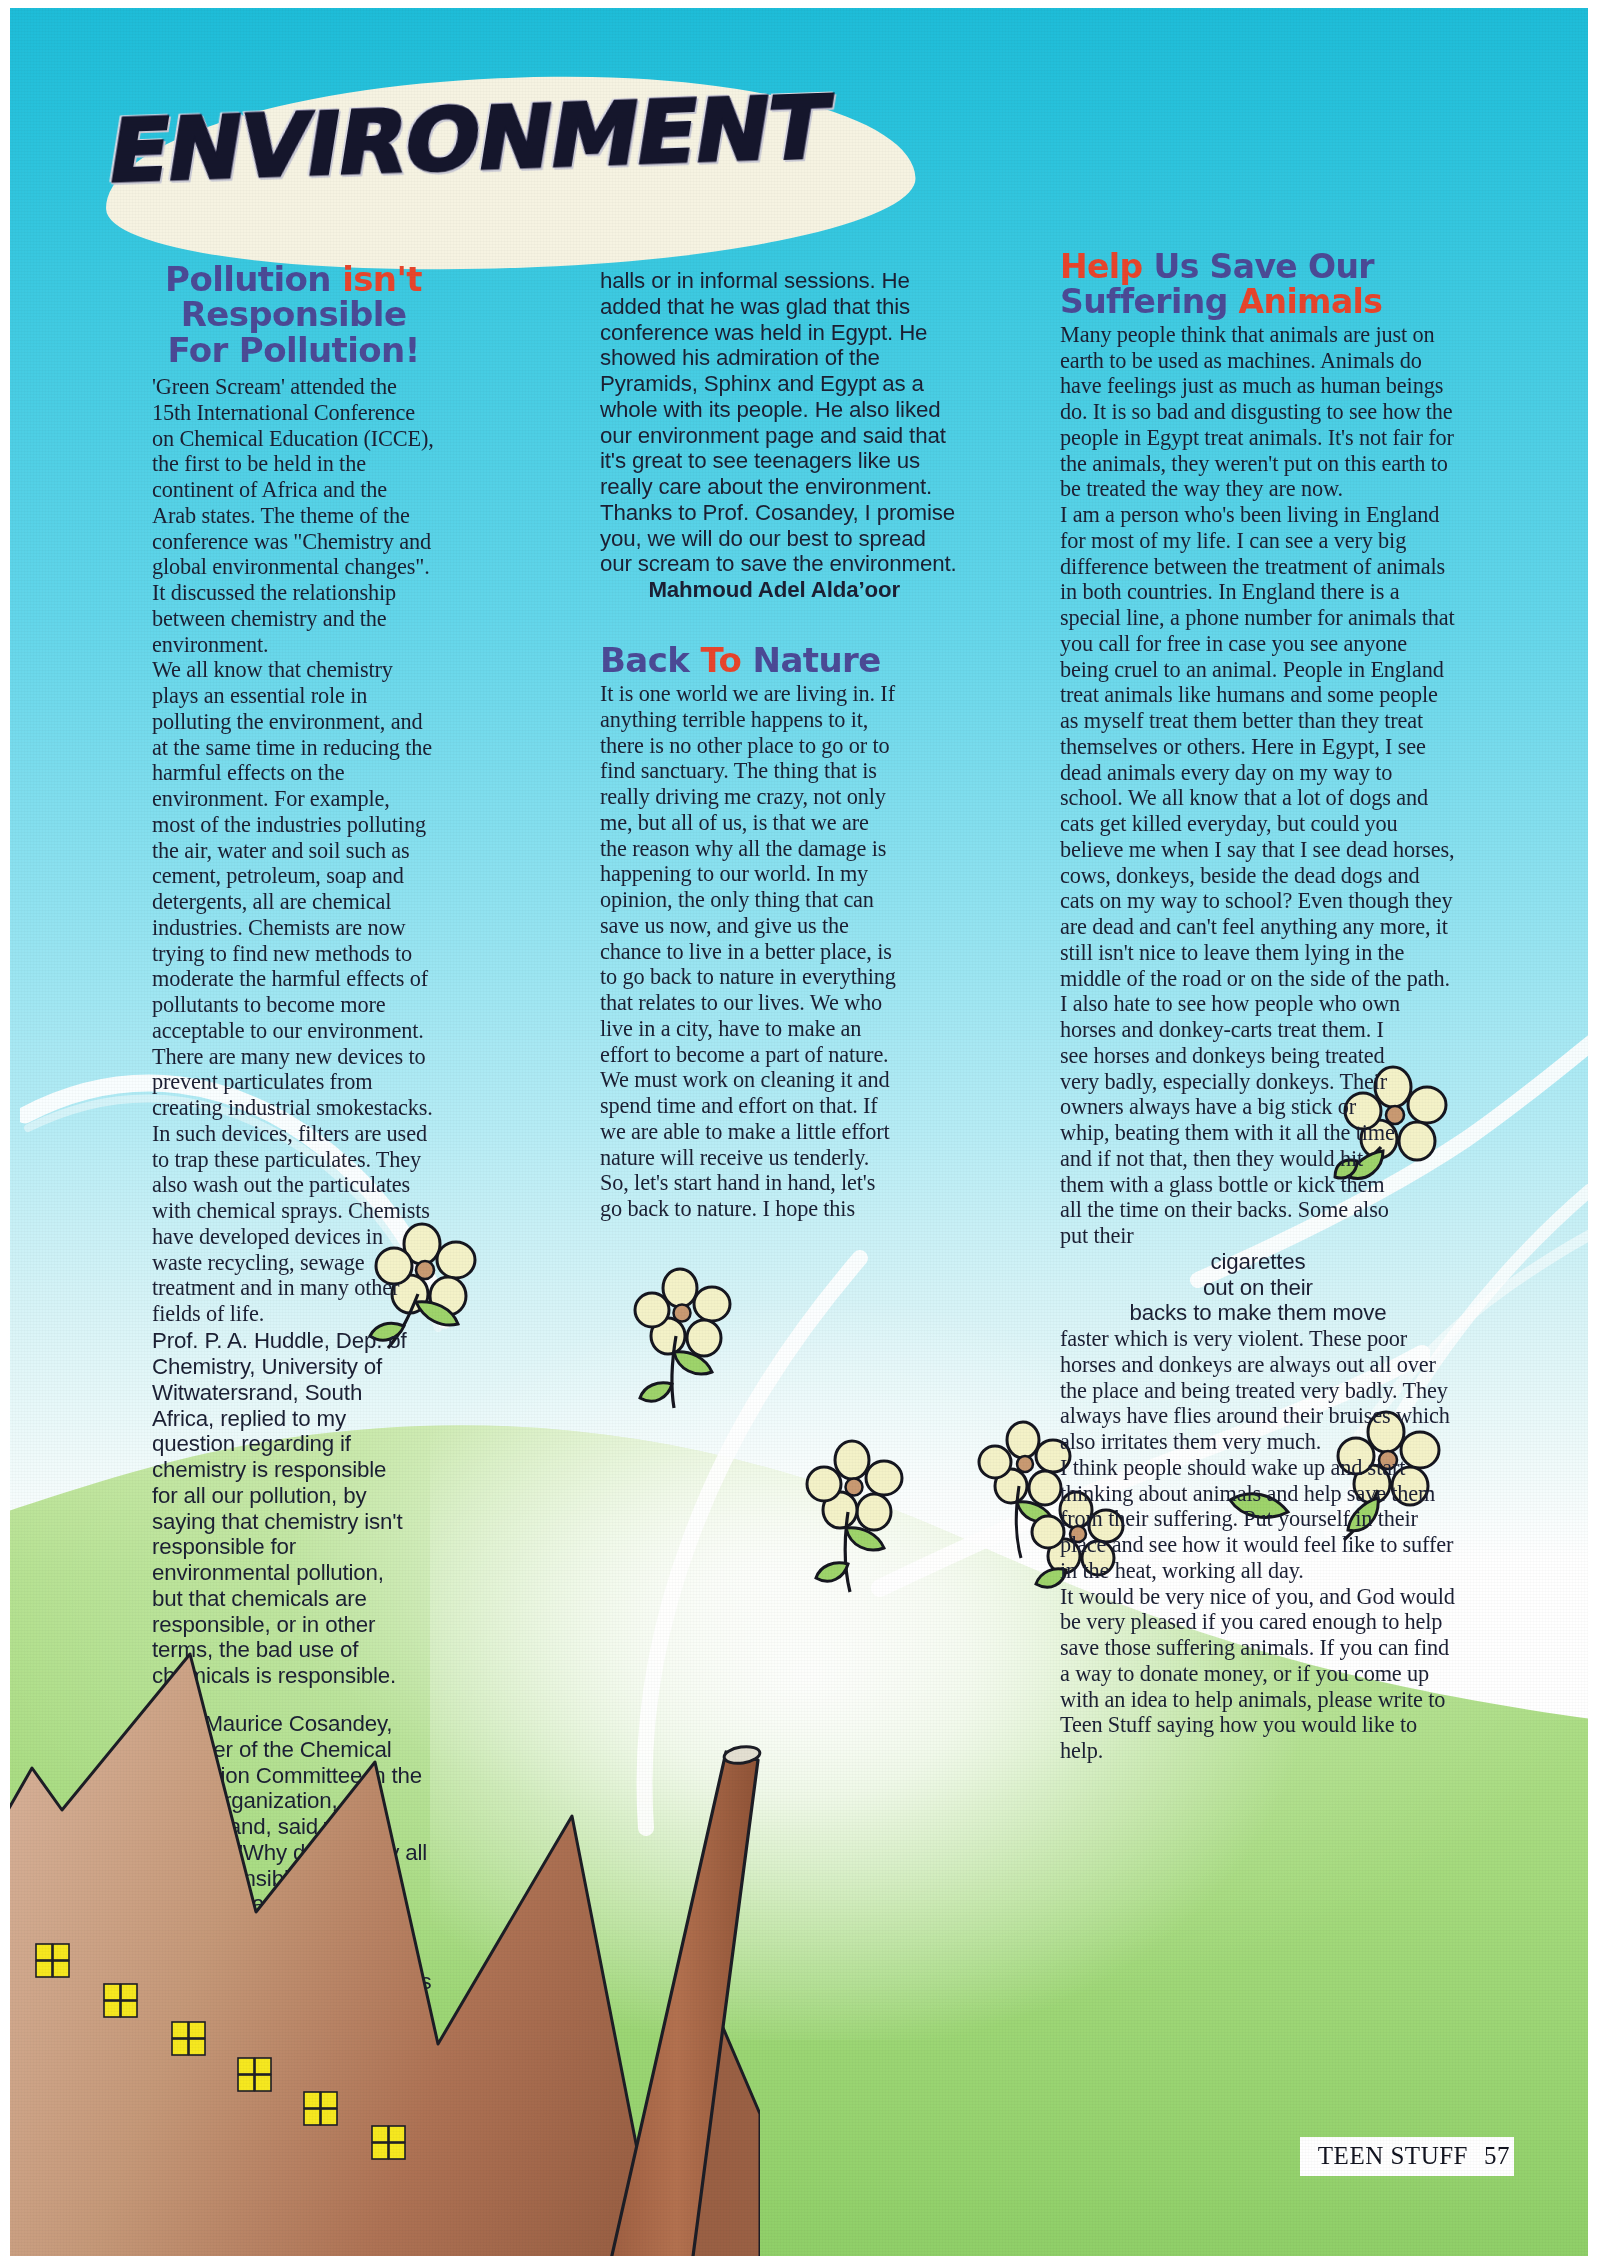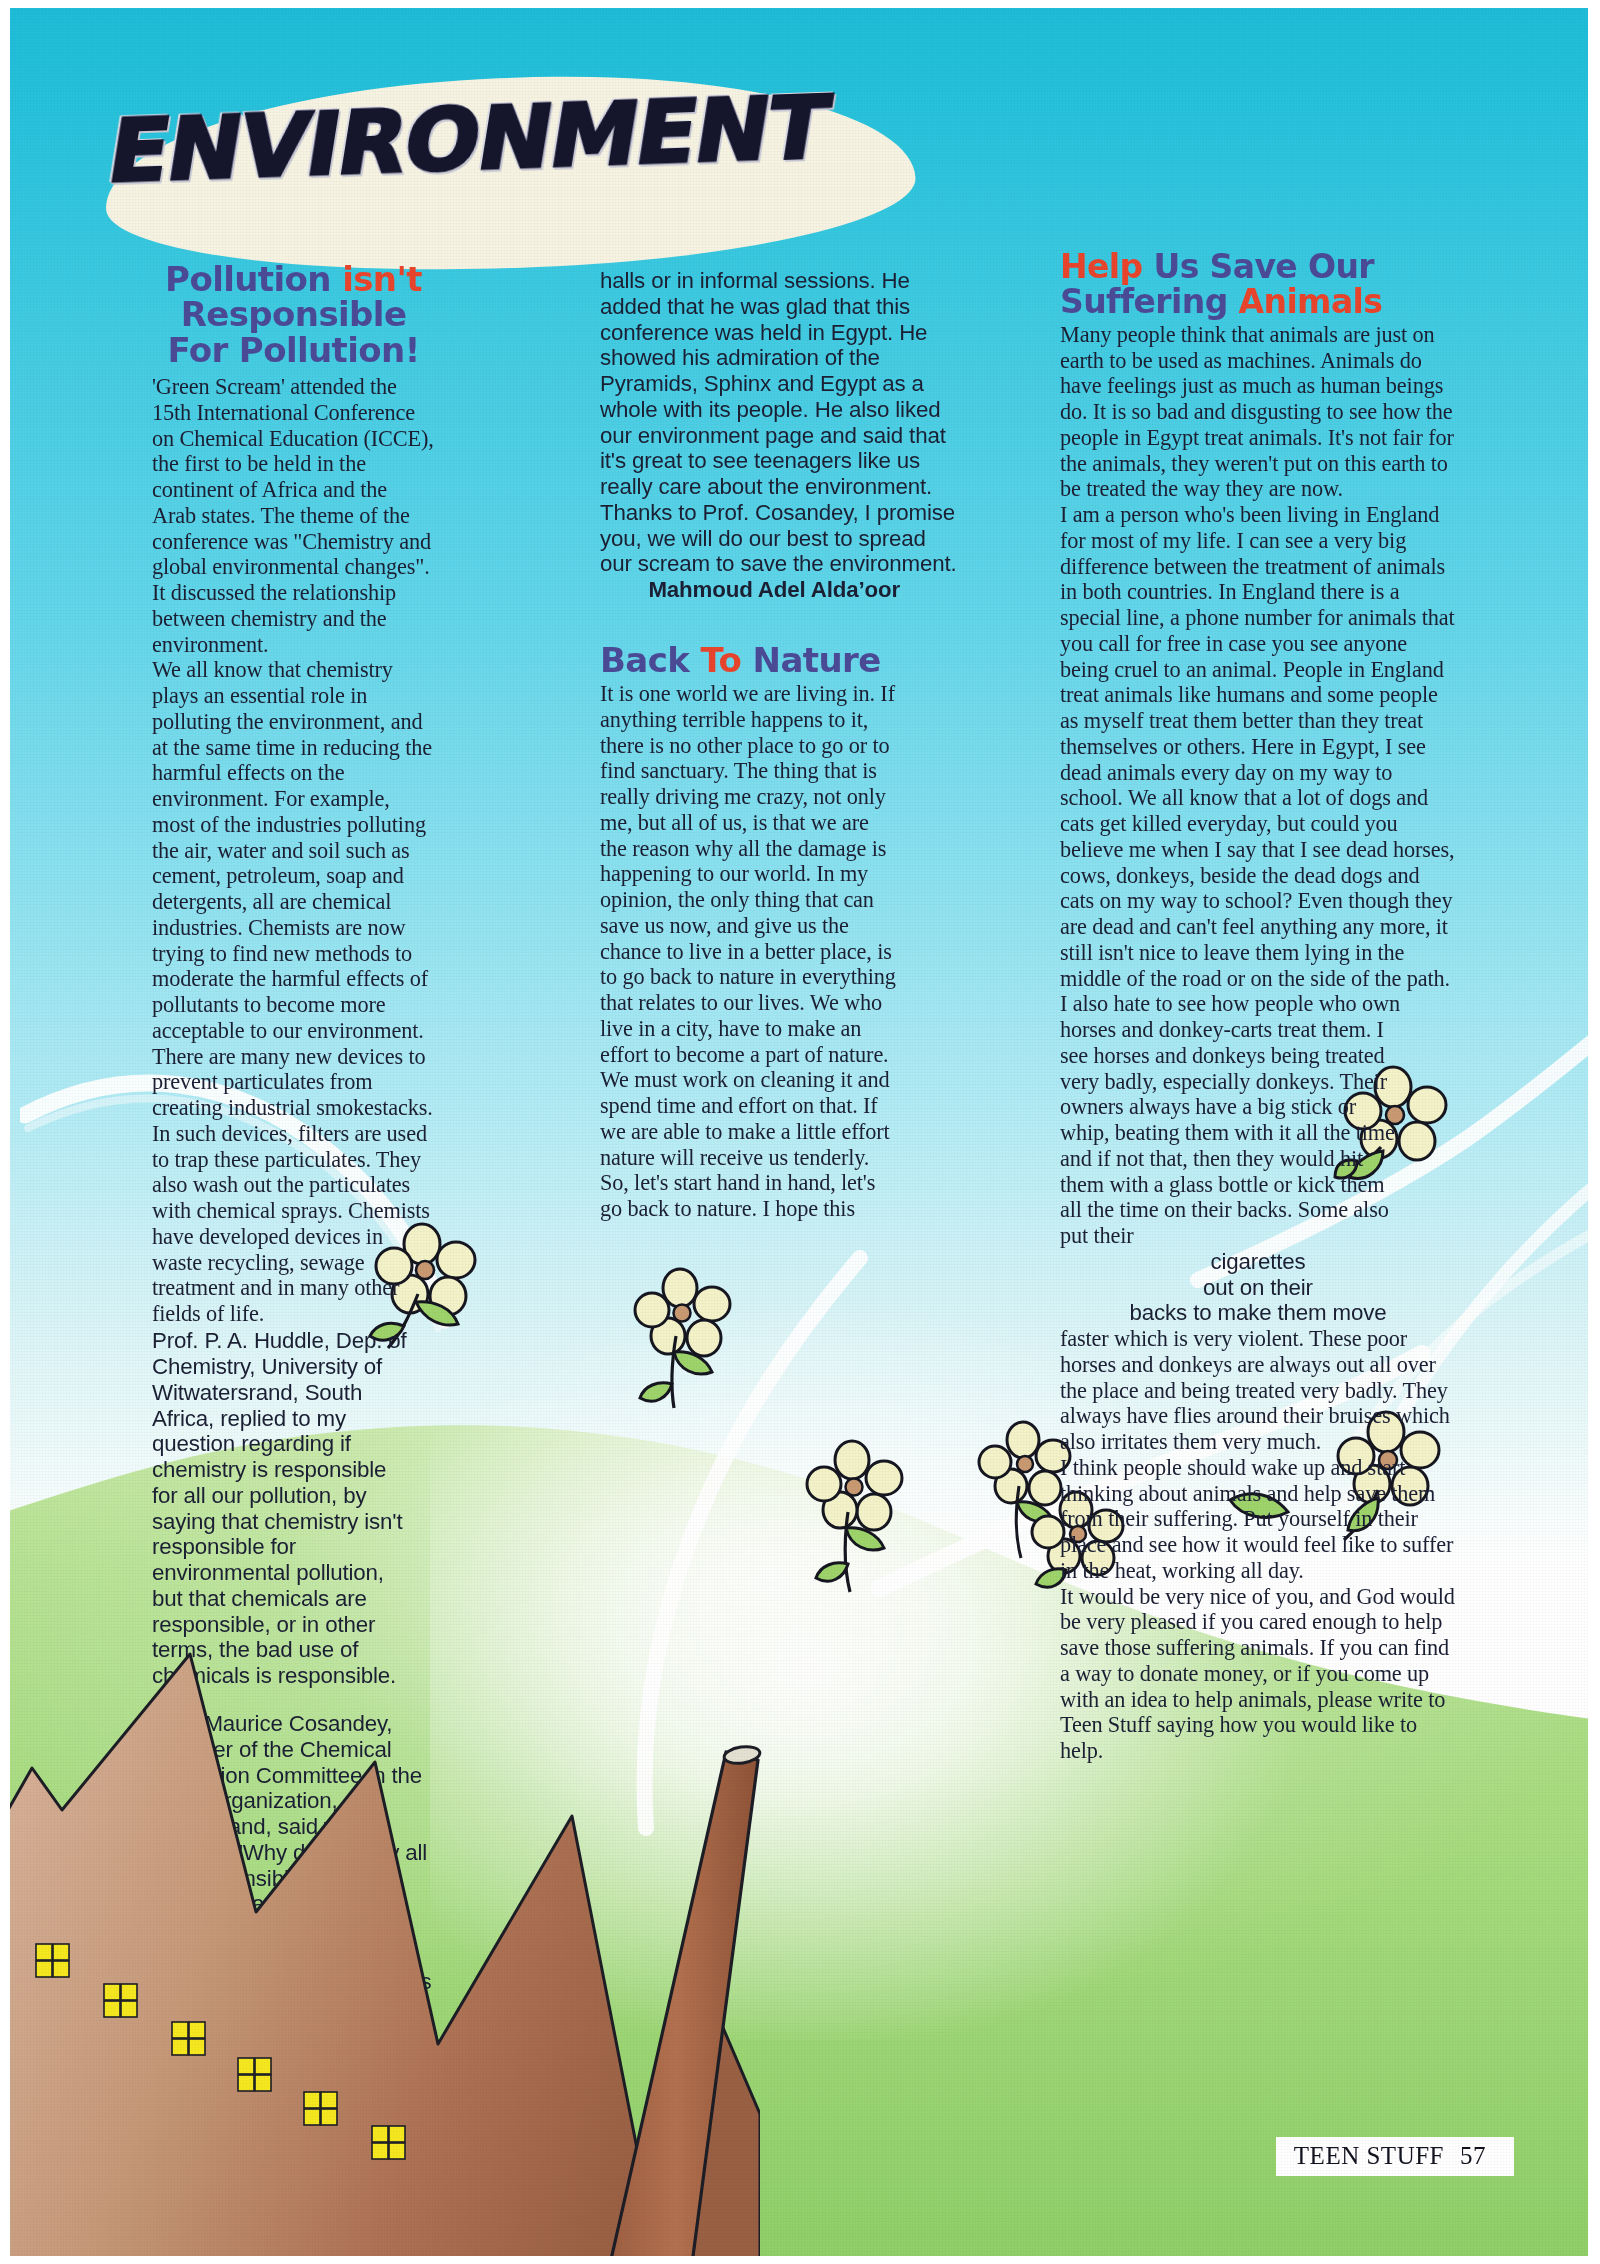--- a/index.html
+++ b/index.html
@@ -131,21 +131,21 @@
   
   .mid-taper .ln{display:block;white-space:nowrap;text-align:right;}
 
   
   .right-taper .ln{display:block;white-space:nowrap;text-align:center;}
 
   
   .footer{
     position:absolute;right:86px;bottom:88px;z-index:40;
     background:#ffffff;
-    padding:5px 28px 6px 18px;
+    padding:5px 4px 6px 18px;
   }
   .footer span{
     font-family:"Liberation Serif", serif;
     font-size:25px;
     color:#11131f;
     letter-spacing:0.5px;
   }
   .footer .pg{margin-left:16px;}
 
   

